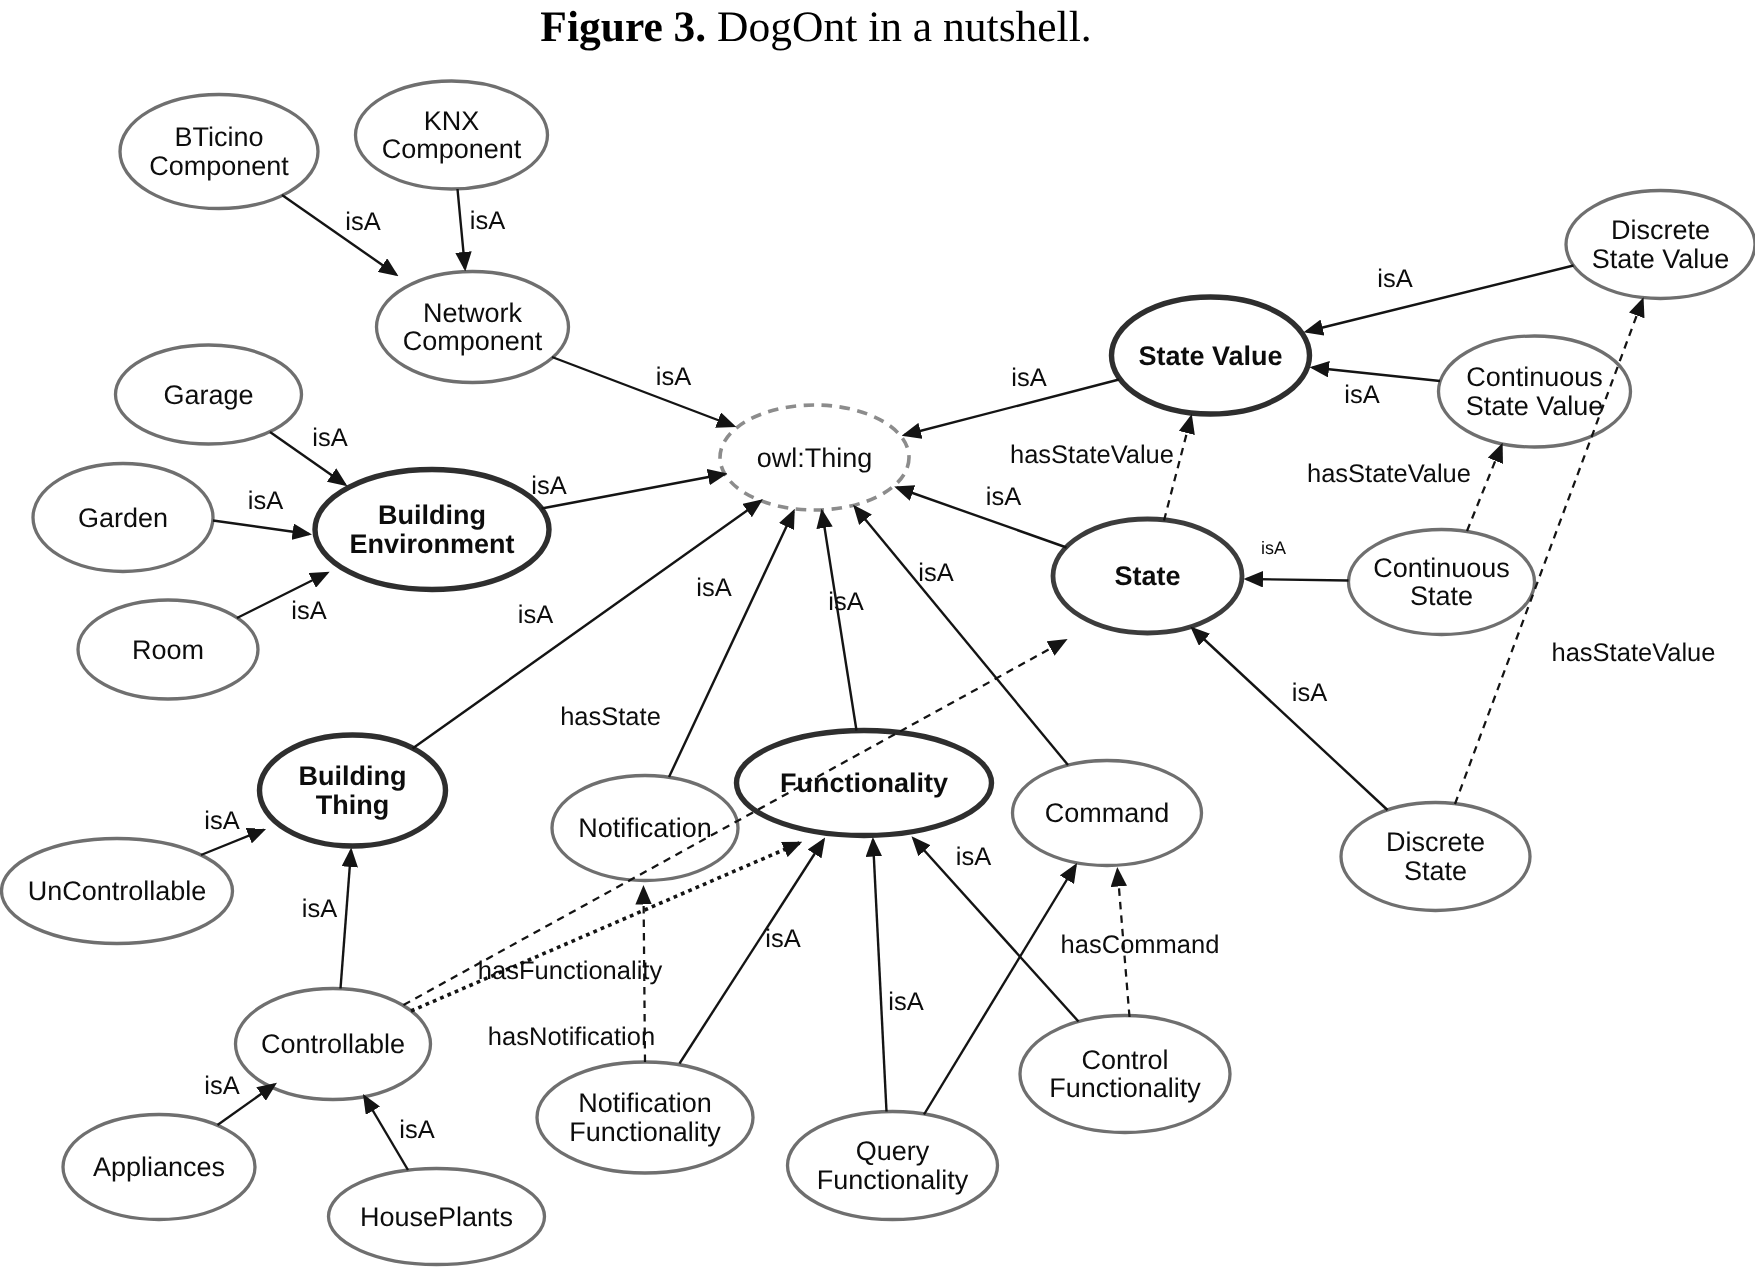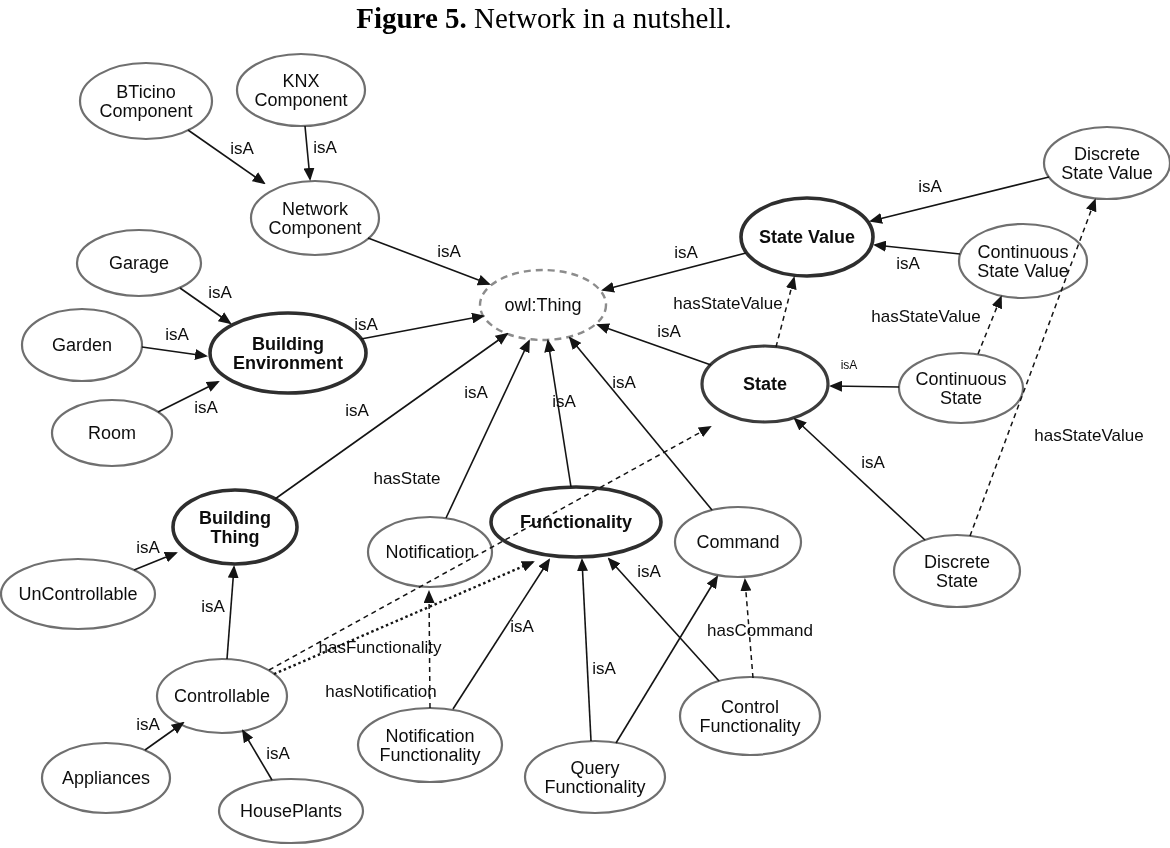--- a/index.html
+++ b/index.html
@@ -23,21 +23,21 @@
     white-space: pre;
   }
   #caption .cap-bold { font-weight: bold; }
   #diagram-svg { position: absolute; top: 0; left: 0; }
   text { user-select: none; }
 </style>
 </head>
 <body>
 
 <div id="page">
-  <div id="caption"><span class="cap-bold">Figure 5.</span><span> Network in a nutshell.</span></div>
+  <div id="caption"><span class="cap-bold">Figure 3.</span><span> DogOnt in a nutshell.</span></div>
   <svg id="diagram-svg" width="1170" height="848" viewBox="0 0 1170 848" xmlns="http://www.w3.org/2000/svg">
     <defs>
       <marker id="arrow" markerUnits="userSpaceOnUse" markerWidth="13" markerHeight="11" refX="11" refY="5.5" orient="auto">
         <path d="M0,0 L13,5.5 L0,11 z" fill="#141414"></path>
       </marker>
     </defs>
     <g id="layer-ellipses">
         <ellipse cx="146" cy="101" rx="66" ry="38" fill="#ffffff" stroke="#6f6f6f" stroke-width="2.2"></ellipse>
         <ellipse cx="301" cy="90" rx="64" ry="36" fill="#ffffff" stroke="#6f6f6f" stroke-width="2.2"></ellipse>
         <ellipse cx="315" cy="218" rx="64" ry="37" fill="#ffffff" stroke="#6f6f6f" stroke-width="2.2"></ellipse>

